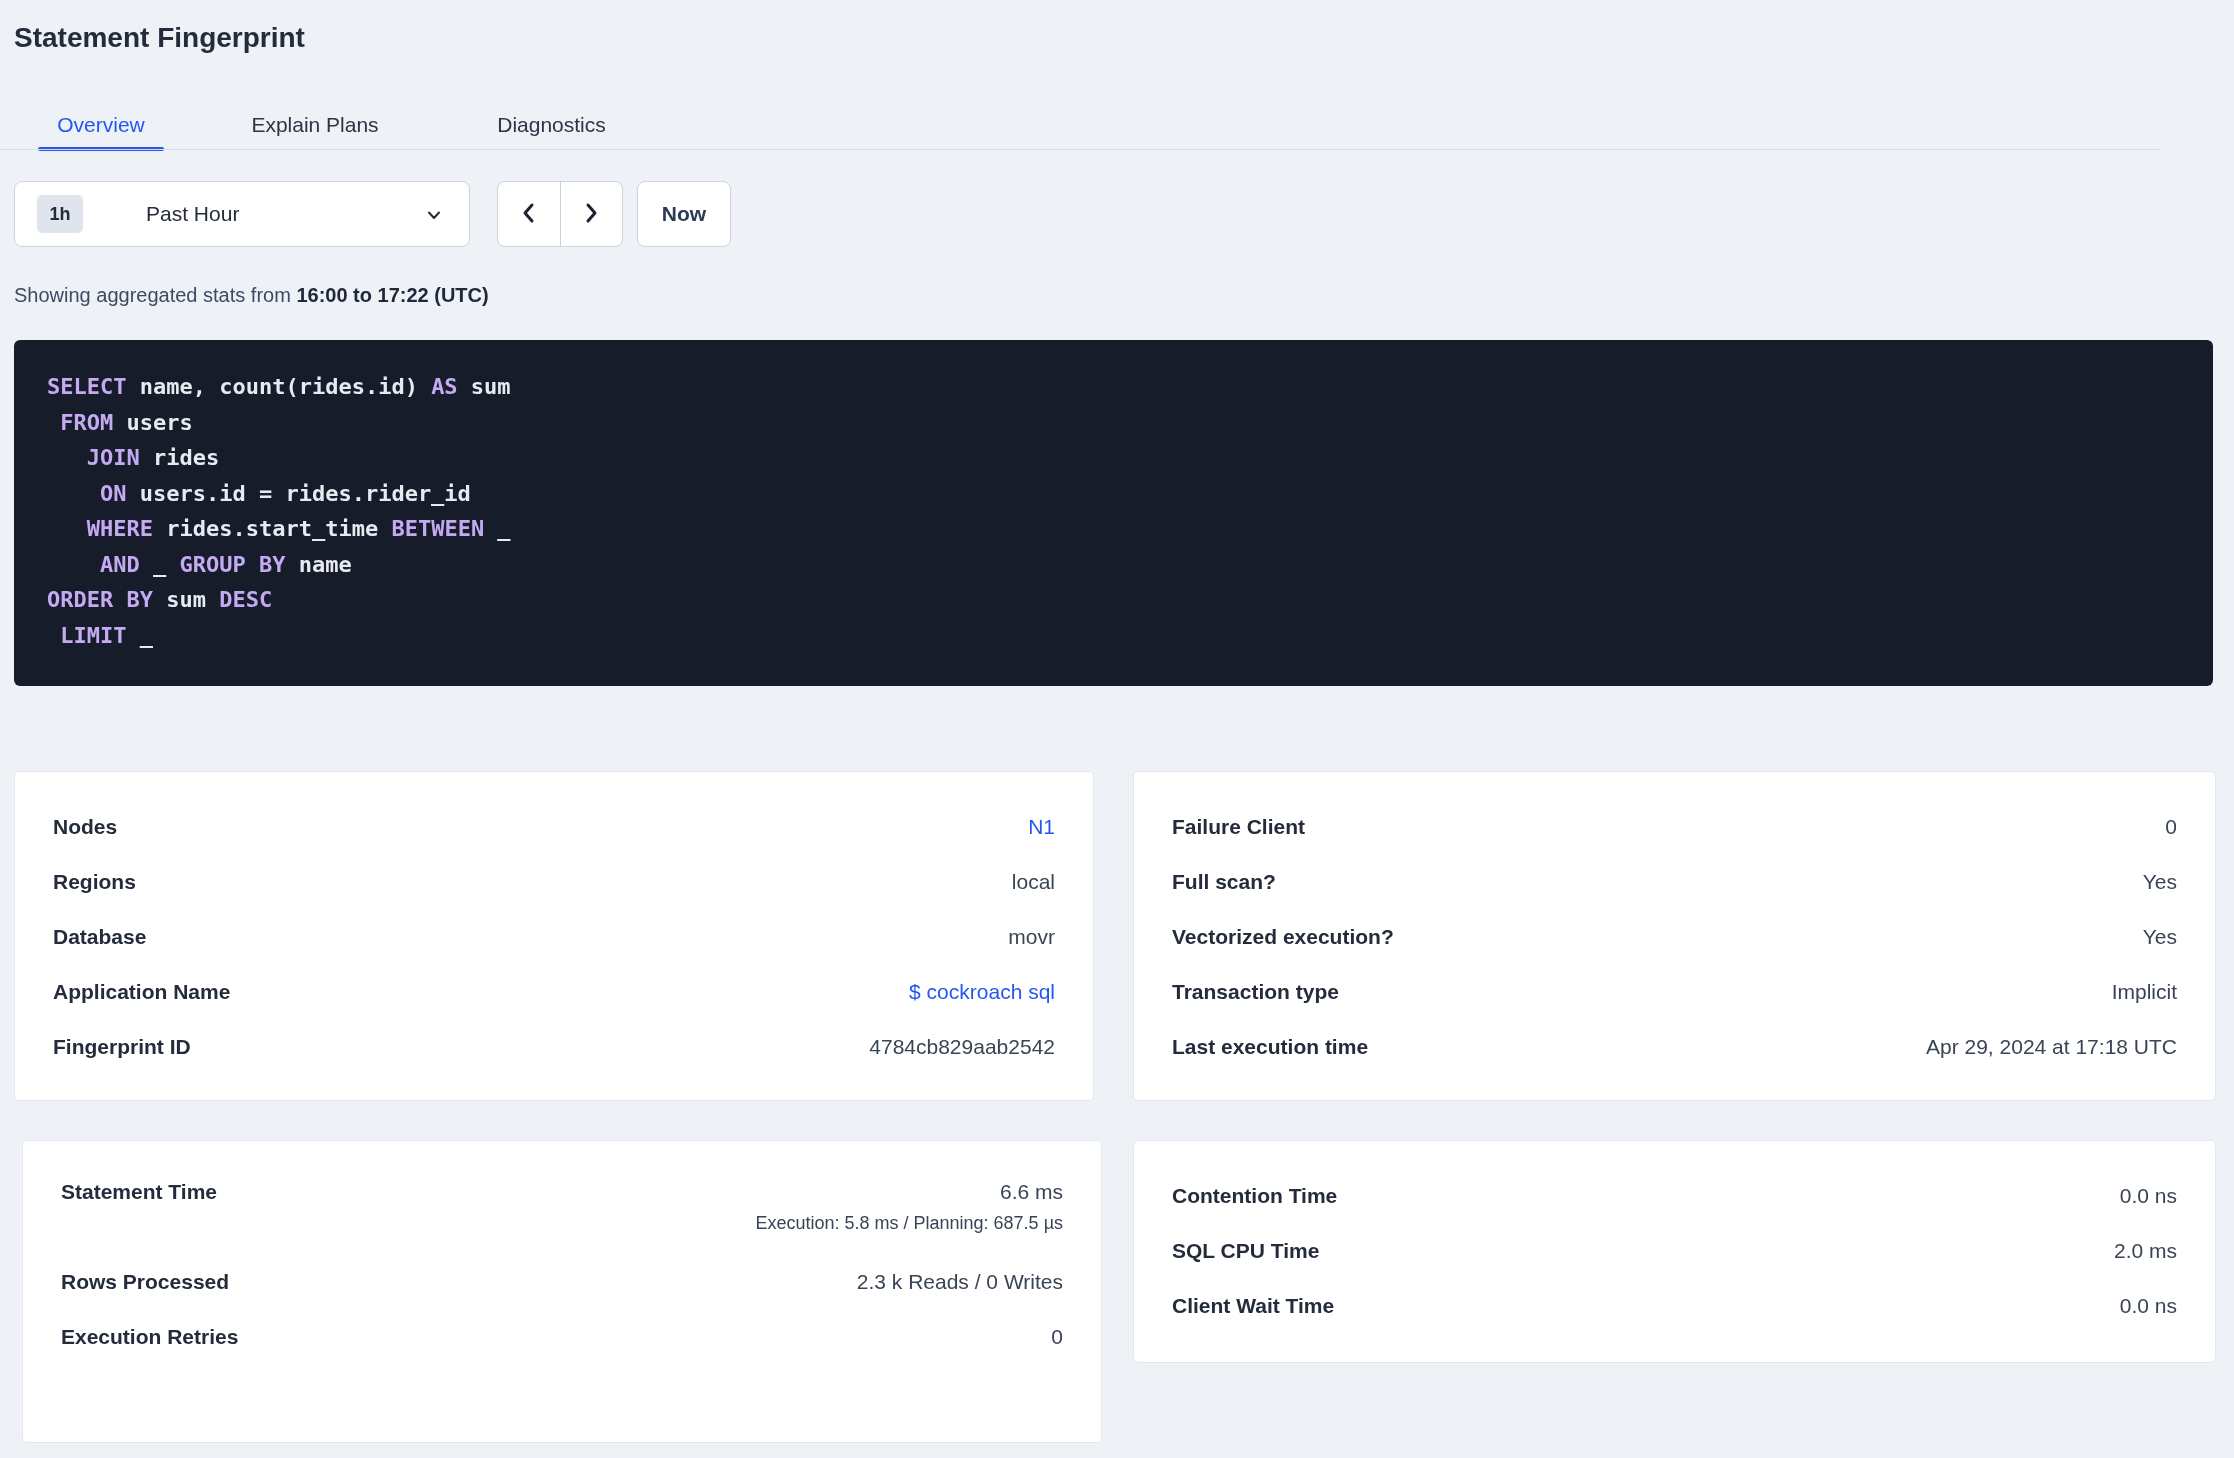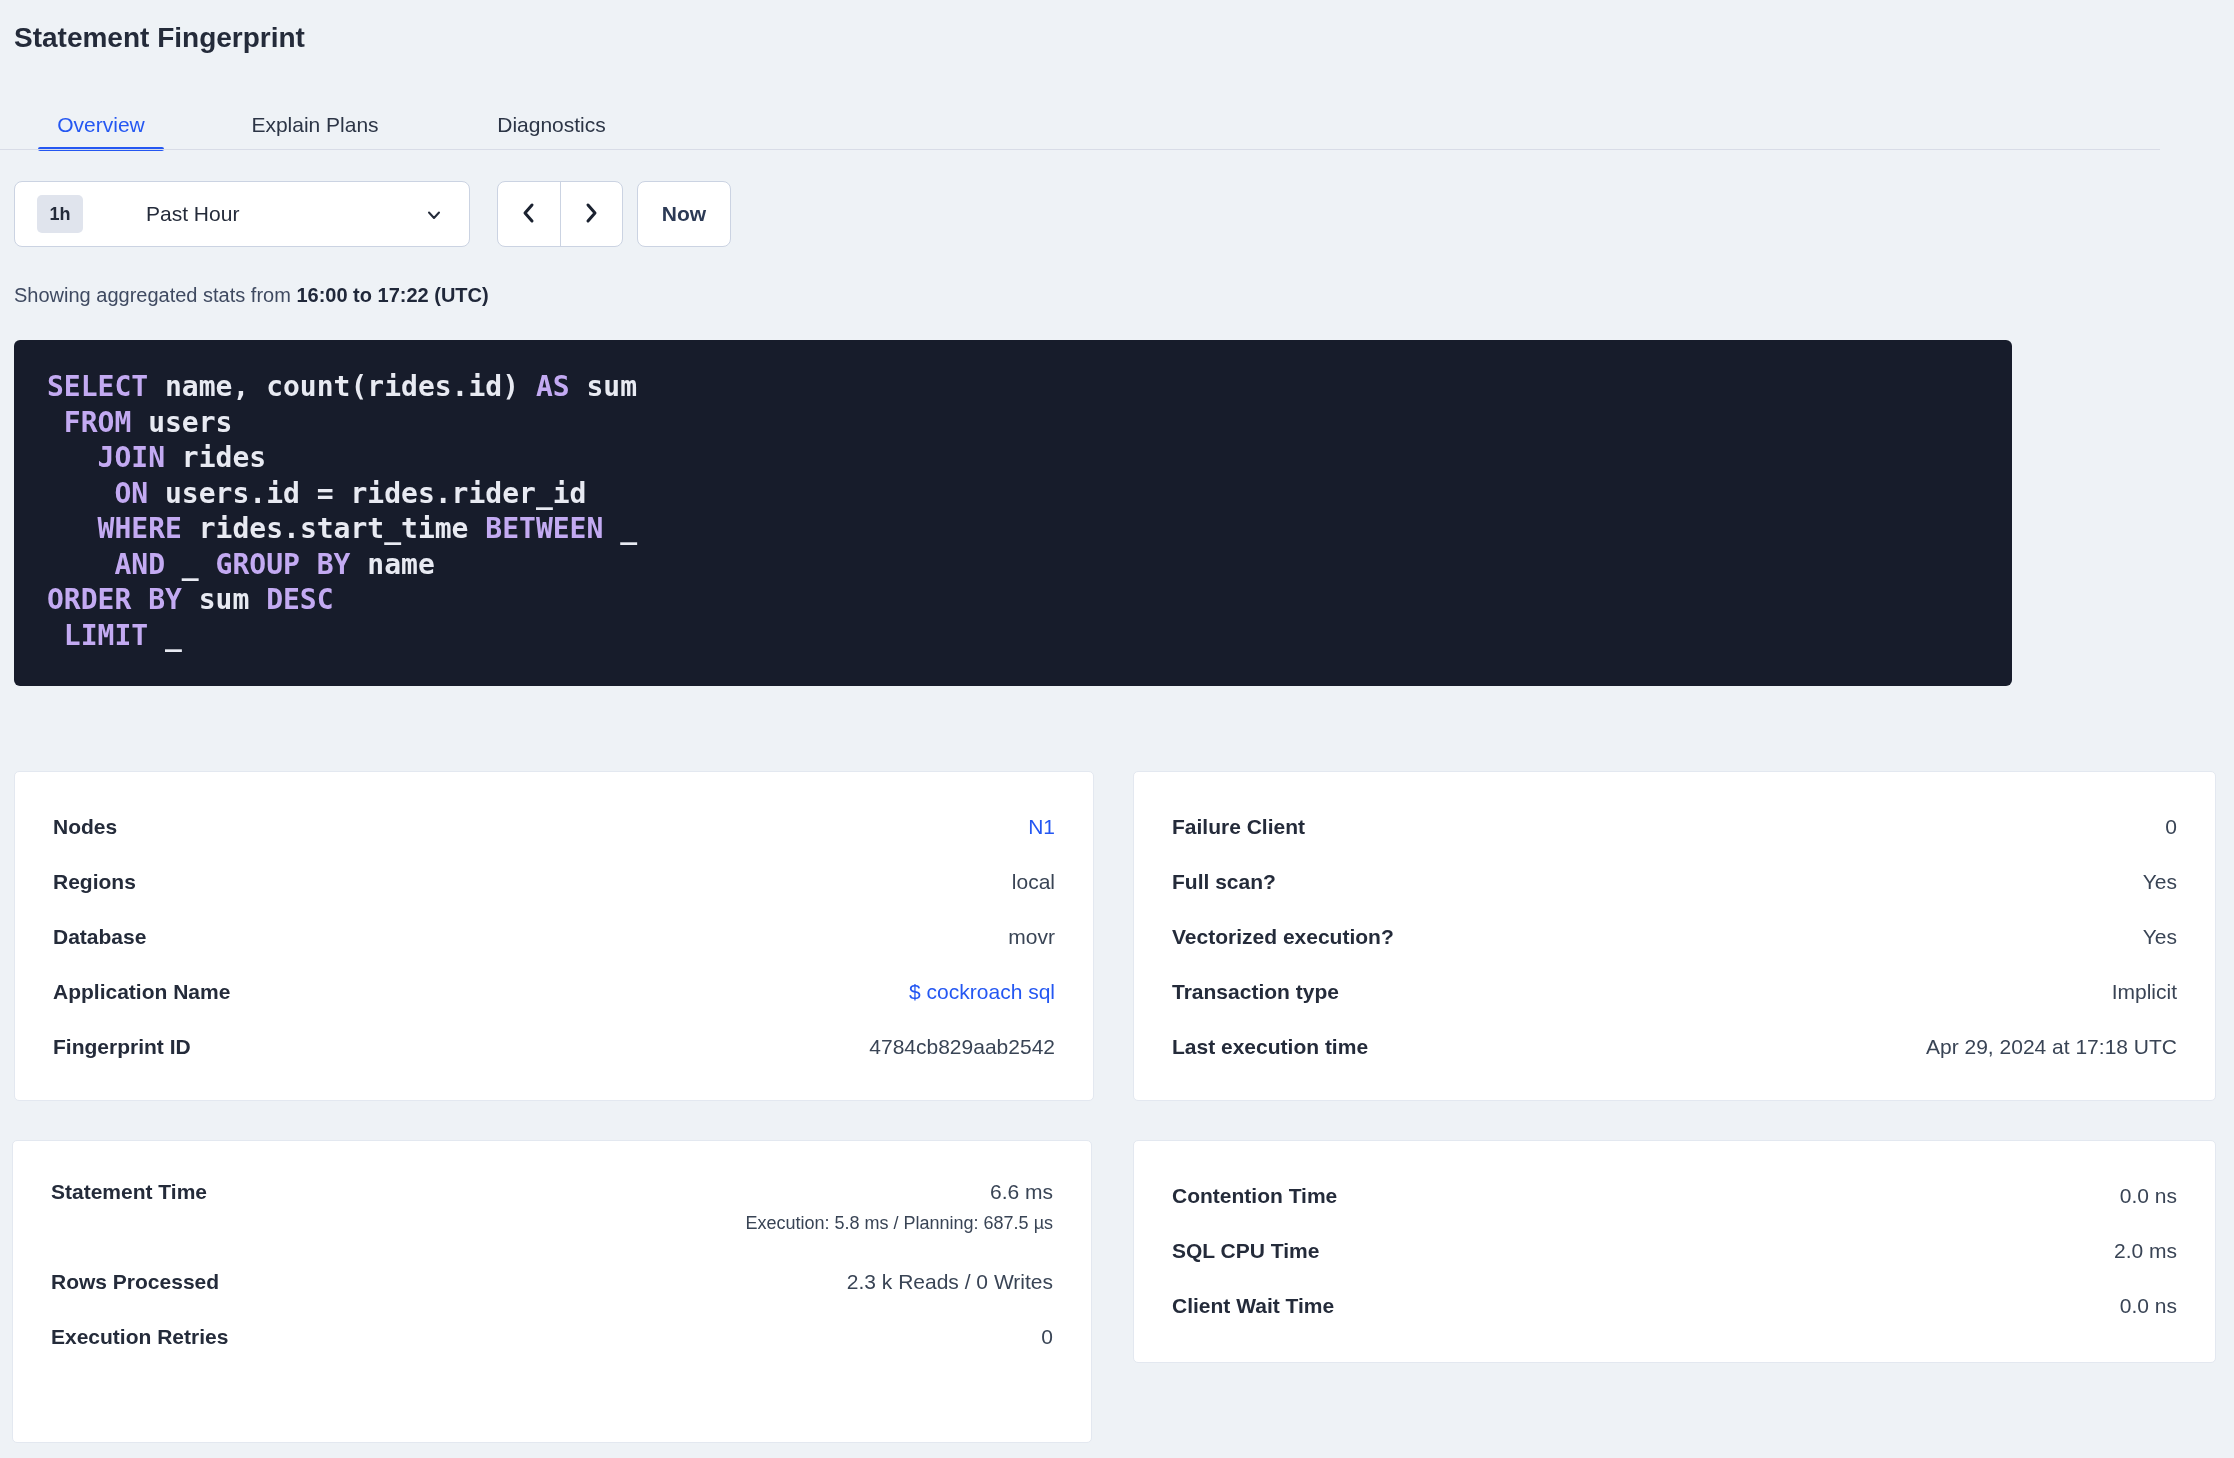--- a/index.html
+++ b/index.html
@@ -37,32 +37,32 @@
 
   .now-btn{position:absolute;left:637px;top:181px;width:94px;height:66px;background:#fff;
        border:1px solid #cbd3e2;border-radius:8px;font-family:inherit;font-size:21px;font-weight:700;
        color:#2c3a55;cursor:pointer;}
 
   
   .stats-line{position:absolute;left:14px;top:284px;margin:0;font-size:20px;color:#3f4a61;}
   .stats-line strong{color:#20283a;font-weight:700;}
 
   
-  .sql-box{position:absolute;left:14px;top:340px;width:1998px;height:346px;box-sizing:border-box;
+  .sql-box{position:absolute;left:14px;top:340px;width:2199px;height:346px;box-sizing:border-box;
        background:#171c2b;border-radius:6px;padding:29px 20px 0 33px;
-       font-family:"DejaVu Sans Mono",monospace;font-size:28px;font-weight:700;line-height:35.5px;
+       font-family:"DejaVu Sans Mono",monospace;font-size:22px;font-weight:700;line-height:35.5px;
        white-space:pre;overflow:hidden;}
   .tok-kw{color:#c3aaf2;}
   .tok-id{color:#e8eaf2;}
 
   
   .card{position:absolute;background:#ffffff;border:1px solid #e3e8f0;border-radius:5px;box-sizing:border-box;}
   .card-nodes{left:14px;top:771px;width:1080px;height:330px;}
   .card-exec{left:1133px;top:771px;width:1083px;height:330px;}
-  .card-time{left:12px;top:1140px;width:1080px;height:303px;}
+  .card-time{left:22px;top:1140px;width:1080px;height:303px;}
   .card-wait{left:1133px;top:1140px;width:1083px;height:223px;}
   .card-body{padding:27px 38px 0 38px;}
   .row{display:flex;justify-content:space-between;align-items:center;height:55px;}
   .row.tall{height:86px;align-items:flex-start;padding-top:12px;box-sizing:border-box;}
   .label{font-size:21px;font-weight:700;color:#242b3a;}
   .value{font-size:21px;color:#394455;}
   .value.link{color:#2457f2;cursor:pointer;}
   .value-stack{display:flex;flex-direction:column;align-items:flex-end;}
   .subvalue{font-size:18px;color:#394455;margin-top:9px;}
 </style>

